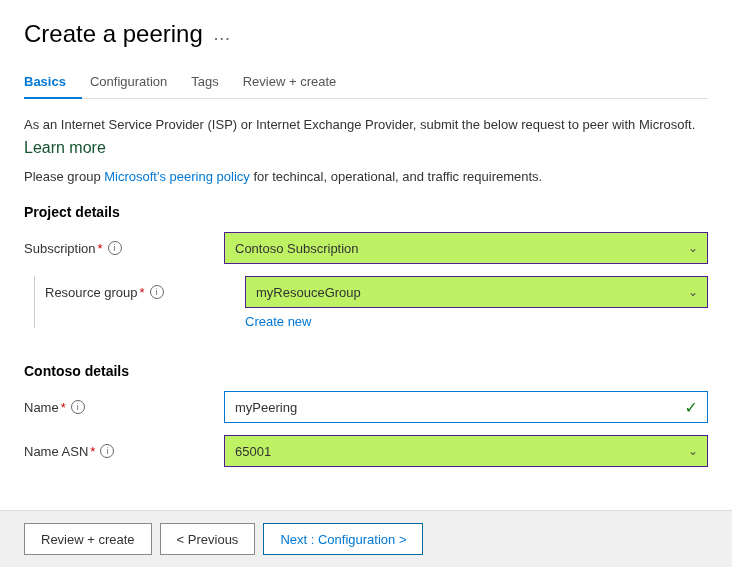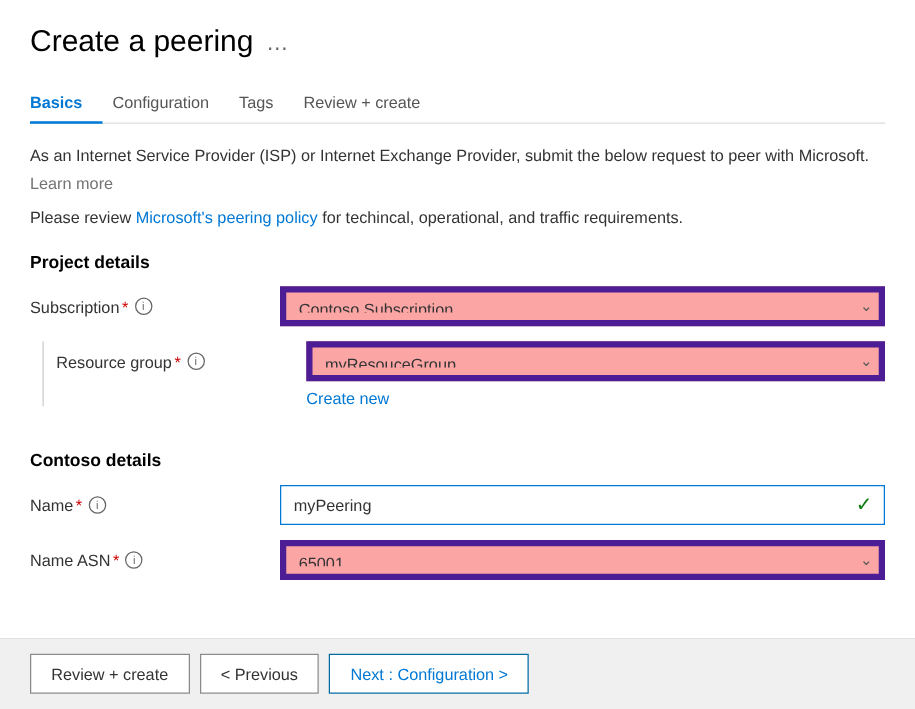--- a/index.html
+++ b/index.html
@@ -51,23 +51,23 @@
       font-weight: 600;
     }
     
     .info-text {
       font-size: 13px;
       color: #333;
       margin-bottom: 4px;
       line-height: 1.5;
     }
     .learn-more-link {
-      color: #737373;
+      color: #14532d;
       text-decoration: none;
-      font-size: 13px;
+      font-size: 16px;
     }
     .policy-text {
       font-size: 13px;
       color: #333;
       margin-top: 10px;
       margin-bottom: 18px;
       line-height: 1.5;
     }
     .policy-link {
       color: #0078d4;
@@ -116,22 +116,22 @@
       margin-left: 5px;
       cursor: help;
     }
     .input-col {
       flex: 1;
       position: relative;
     }
     .dropdown {
       width: 100%;
       padding: 6px 30px 6px 10px;
-      border: 5px solid #4c1d95;
-      background: #fca5a5;
+      border: 1px solid #4c1d95;
+      background: #bef264;
       font-size: 13px;
       color: #333;
       appearance: none;
       cursor: pointer;
       height: 32px;
     }
     .select-wrapper {
       position: relative;
       width: 100%;
     }
@@ -228,21 +228,21 @@
     <div class="tab">Configuration</div>
     <div class="tab">Tags</div>
     <div class="tab">Review + create</div>
   </div>
 
   
   <p class="info-text">As an Internet Service Provider (ISP) or Internet Exchange Provider, submit the below request to peer with Microsoft.</p>
   <a class="learn-more-link" href="#">Learn more</a>
 
   <p class="policy-text">
-    <span>Please review </span><a class="policy-link" href="#">Microsoft's peering policy</a><span> for techincal, operational, and traffic requirements.</span>
+    <span>Please group </span><a class="policy-link" href="#">Microsoft's peering policy</a><span> for techincal, operational, and traffic requirements.</span>
   </p>
 
   
   <div class="form-section">
     <div class="section-title">Project details</div>
 
     <div class="form-row">
       <div class="label-col">
         <span class="label-text">Subscription</span>
         <span class="required-star">*</span>

